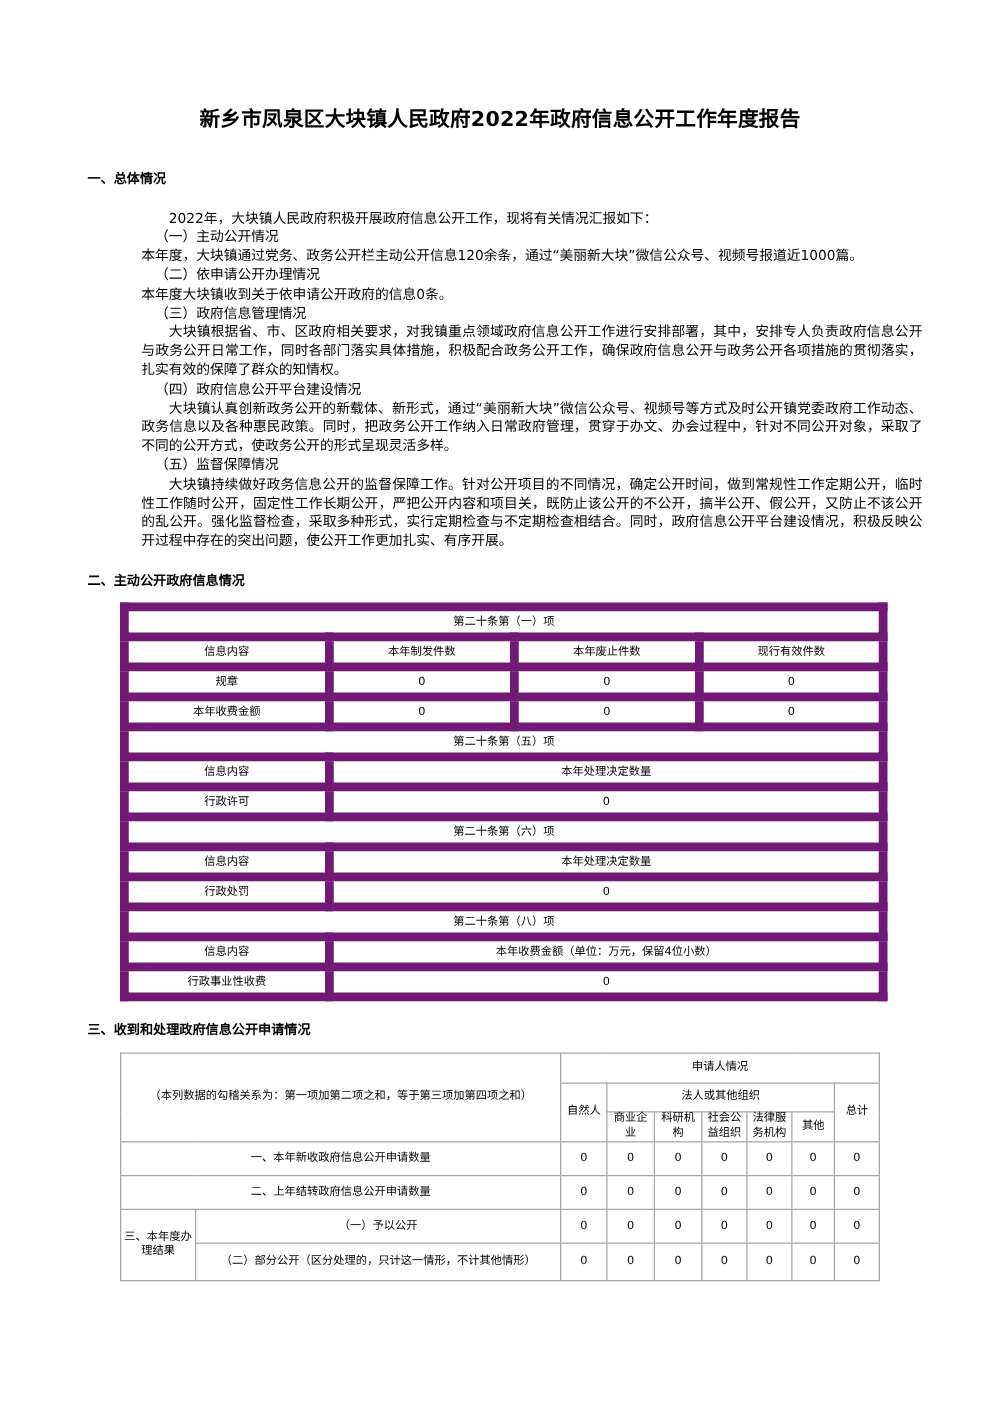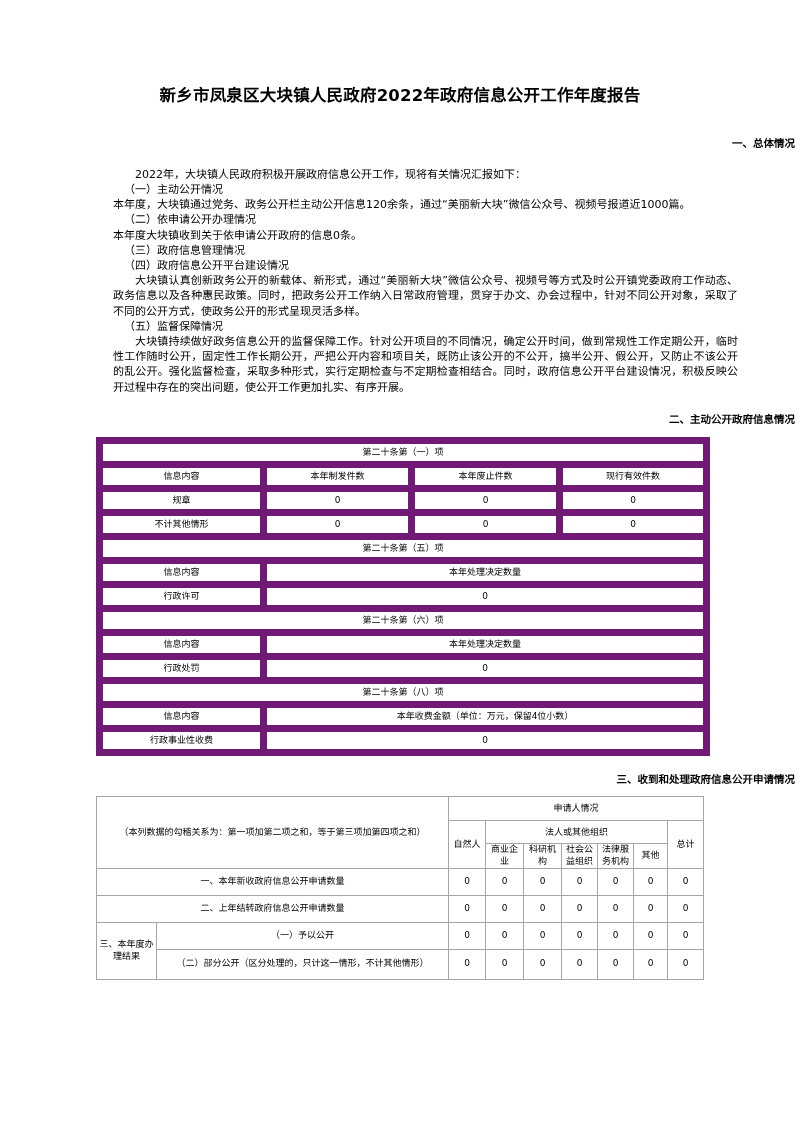--- a/index.html
+++ b/index.html
@@ -35,21 +35,20 @@
     line-height: 1.4;
   }
 
   
   .section-heading {
     font-size: 10.5px;
     font-weight: bold;
     margin: 0;
     padding: 0 5px 0 70px;
     line-height: 1.5;
-    text-align: right;
   }
   .sec1 { padding-top: 29px; }
   .sec2 { padding-top: 17px; }
   .sec3 { padding-top: 16px; }
 
   
   .body-block {
     padding: 0 62px 0 113px;
     margin: 0;
   }
@@ -143,20 +142,21 @@
 
   <div class="section-heading sec1">一、总体情况</div>
 
   <div class="body-block lead">
     <p class="indent">2022年，大块镇人民政府积极开展政府信息公开工作，现将有关情况汇报如下：</p>
     <p class="sub">（一）主动公开情况</p>
     <p class="flush">本年度，大块镇通过党务、政务公开栏主动公开信息120余条，通过“美丽新大块”微信公众号、视频号报道近1000篇。</p>
     <p class="sub">（二）依申请公开办理情况</p>
     <p class="flush">本年度大块镇收到关于依申请公开政府的信息0条。</p>
     <p class="sub">（三）政府信息管理情况</p>
+    <p class="indent">大块镇根据省、市、区政府相关要求，对我镇重点领域政府信息公开工作进行安排部署，其中，安排专人负责政府信息公开与政务公开日常工作，同时各部门落实具体措施，积极配合政务公开工作，确保政府信息公开与政务公开各项措施的贯彻落实，扎实有效的保障了群众的知情权。</p>
     <p class="sub">（四）政府信息公开平台建设情况</p>
     <p class="indent">大块镇认真创新政务公开的新载体、新形式，通过“美丽新大块”微信公众号、视频号等方式及时公开镇党委政府工作动态、政务信息以及各种惠民政策。同时，把政务公开工作纳入日常政府管理，贯穿于办文、办会过程中，针对不同公开对象，采取了不同的公开方式，使政务公开的形式呈现灵活多样。</p>
     <p class="sub">（五）监督保障情况</p>
     <p class="indent">大块镇持续做好政务信息公开的监督保障工作。针对公开项目的不同情况，确定公开时间，做到常规性工作定期公开，临时性工作随时公开，固定性工作长期公开，严把公开内容和项目关，既防止该公开的不公开，搞半公开、假公开，又防止不该公开的乱公开。强化监督检查，采取多种形式，实行定期检查与不定期检查相结合。同时，政府信息公开平台建设情况，积极反映公开过程中存在的突出问题，使公开工作更加扎实、有序开展。</p>
   </div>
 
   <div class="section-heading sec2">二、主动公开政府信息情况</div>
 
   <div class="tbl-wrap">
     <table class="doc-tbl t2">
@@ -177,21 +177,21 @@
           <td>本年废止件数</td>
           <td>现行有效件数</td>
         </tr>
         <tr>
           <td>规章</td>
           <td class="num-cell">0</td>
           <td class="num-cell">0</td>
           <td class="num-cell">0</td>
         </tr>
         <tr>
-          <td>不计其他情形</td>
+          <td>本年收费金额</td>
           <td class="num-cell">0</td>
           <td class="num-cell">0</td>
           <td class="num-cell">0</td>
         </tr>
 
         <tr class="band-row">
           <td colspan="4">第二十条第（五）项</td>
         </tr>
         <tr>
           <td>信息内容</td>

